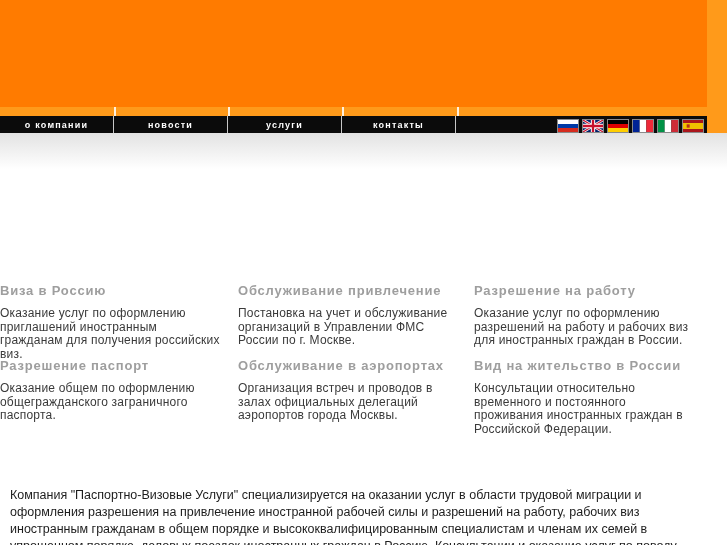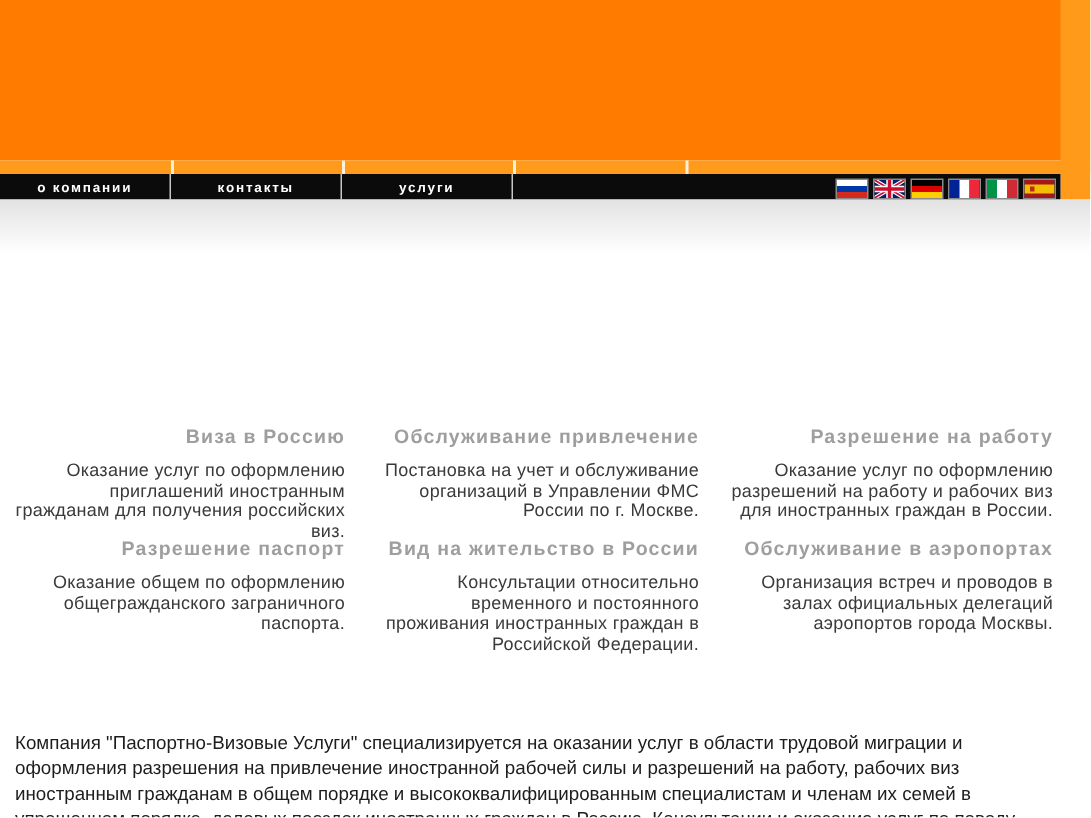--- a/index.html
+++ b/index.html
@@ -23,22 +23,22 @@
   .nav-item:first-child{border-left:none;text-align:right;}
   .nav-spacer{flex:1;}
   
   .language-flags{position:absolute;right:3px;top:2.5px;display:flex;gap:3px;align-items:center;}
   .flag{width:20px;height:12px;display:block;border:1px solid #8a8a8a;box-sizing:content-box;cursor:pointer;}
   .flag svg{display:block;width:20px;height:12px;}
   
   .content-top-shadow{position:absolute;left:0;top:133px;width:727px;height:36px;
     background:linear-gradient(#e2e2e2,#ffffff);}
   .services-grid{
-    position:absolute;left:10px;top:283px;width:710px;
-    display:grid;grid-template-columns:238px 236px 236px;grid-template-rows:75px auto;text-align:right;
+    position:absolute;left:0;top:283px;width:710px;
+    display:grid;grid-template-columns:238px 236px 236px;grid-template-rows:75px auto;
   }
   .service-block{padding-right:18px;}
   .service-title{
     margin:0 0 9px 0;font-size:13px;font-weight:bold;color:#9e9e9e;letter-spacing:.8px;
   }
   .service-description{
     margin:0;font-size:12px;line-height:13.5px;color:#3a3a3a;letter-spacing:.2px;
   }
   .intro-paragraph{
     position:absolute;left:10px;top:487px;width:708px;
@@ -55,22 +55,23 @@
 
   <div class="nav-accent-strip">
     <div class="nav-strip-divider" style="left:114px"></div>
     <div class="nav-strip-divider" style="left:228px"></div>
     <div class="nav-strip-divider" style="left:342px"></div>
     <div class="nav-strip-divider" style="left:457px"></div>
   </div>
 
   <div class="main-nav">
     <div class="nav-item">о компании</div>
+    <div class="nav-item">новости</div>
+    <div class="nav-item">услуги</div>
     <div class="nav-item">контакты</div>
-    <div class="nav-item">услуги</div>
     <div class="nav-spacer"></div>
 
     <div class="language-flags">
       <span class="flag">
         <svg viewBox="0 0 60 36" preserveAspectRatio="none">
           <rect width="60" height="12" fill="#ffffff"></rect>
           <rect y="12" width="60" height="12" fill="#0039A6"></rect>
           <rect y="24" width="60" height="12" fill="#D52B1E"></rect>
         </svg>
       </span>
@@ -127,24 +128,24 @@
     </div>
     <div class="service-block">
       <h3 class="service-title">Разрешение на работу</h3>
       <p class="service-description">Оказание услуг по оформлению разрешений на работу и рабочих виз для иностранных граждан в России.</p>
     </div>
     <div class="service-block">
       <h3 class="service-title">Разрешение паспорт</h3>
       <p class="service-description">Оказание общем по оформлению общегражданского заграничного паспорта.</p>
     </div>
     <div class="service-block">
+      <h3 class="service-title">Обслуживание в аэропортах</h3>
+      <p class="service-description">Организация встреч и проводов в залах официальных делегаций аэропортов города Москвы.</p>
+    </div>
+    <div class="service-block">
       <h3 class="service-title">Вид на жительство в России</h3>
       <p class="service-description">Консультации относительно временного и постоянного проживания иностранных граждан в Российской Федерации.</p>
-    </div>
-    <div class="service-block">
-      <h3 class="service-title">Обслуживание в аэропортах</h3>
-      <p class="service-description">Организация встреч и проводов в залах официальных делегаций аэропортов города Москвы.</p>
     </div>
   </div>
 
   <div class="intro-paragraph">Компания "Паспортно-Визовые Услуги" специализируется на оказании услуг в области трудовой миграции и оформления разрешения на привлечение иностранной рабочей силы и разрешений на работу, рабочих виз иностранным гражданам в общем порядке и высококвалифицированным специалистам и членам их семей в упрощенном порядке, деловых поездок иностранных граждан в Россию. Консультации и оказание услуг по поводу организации процесса получения вида на</div>
 
 </div>
 
 </body></html>

